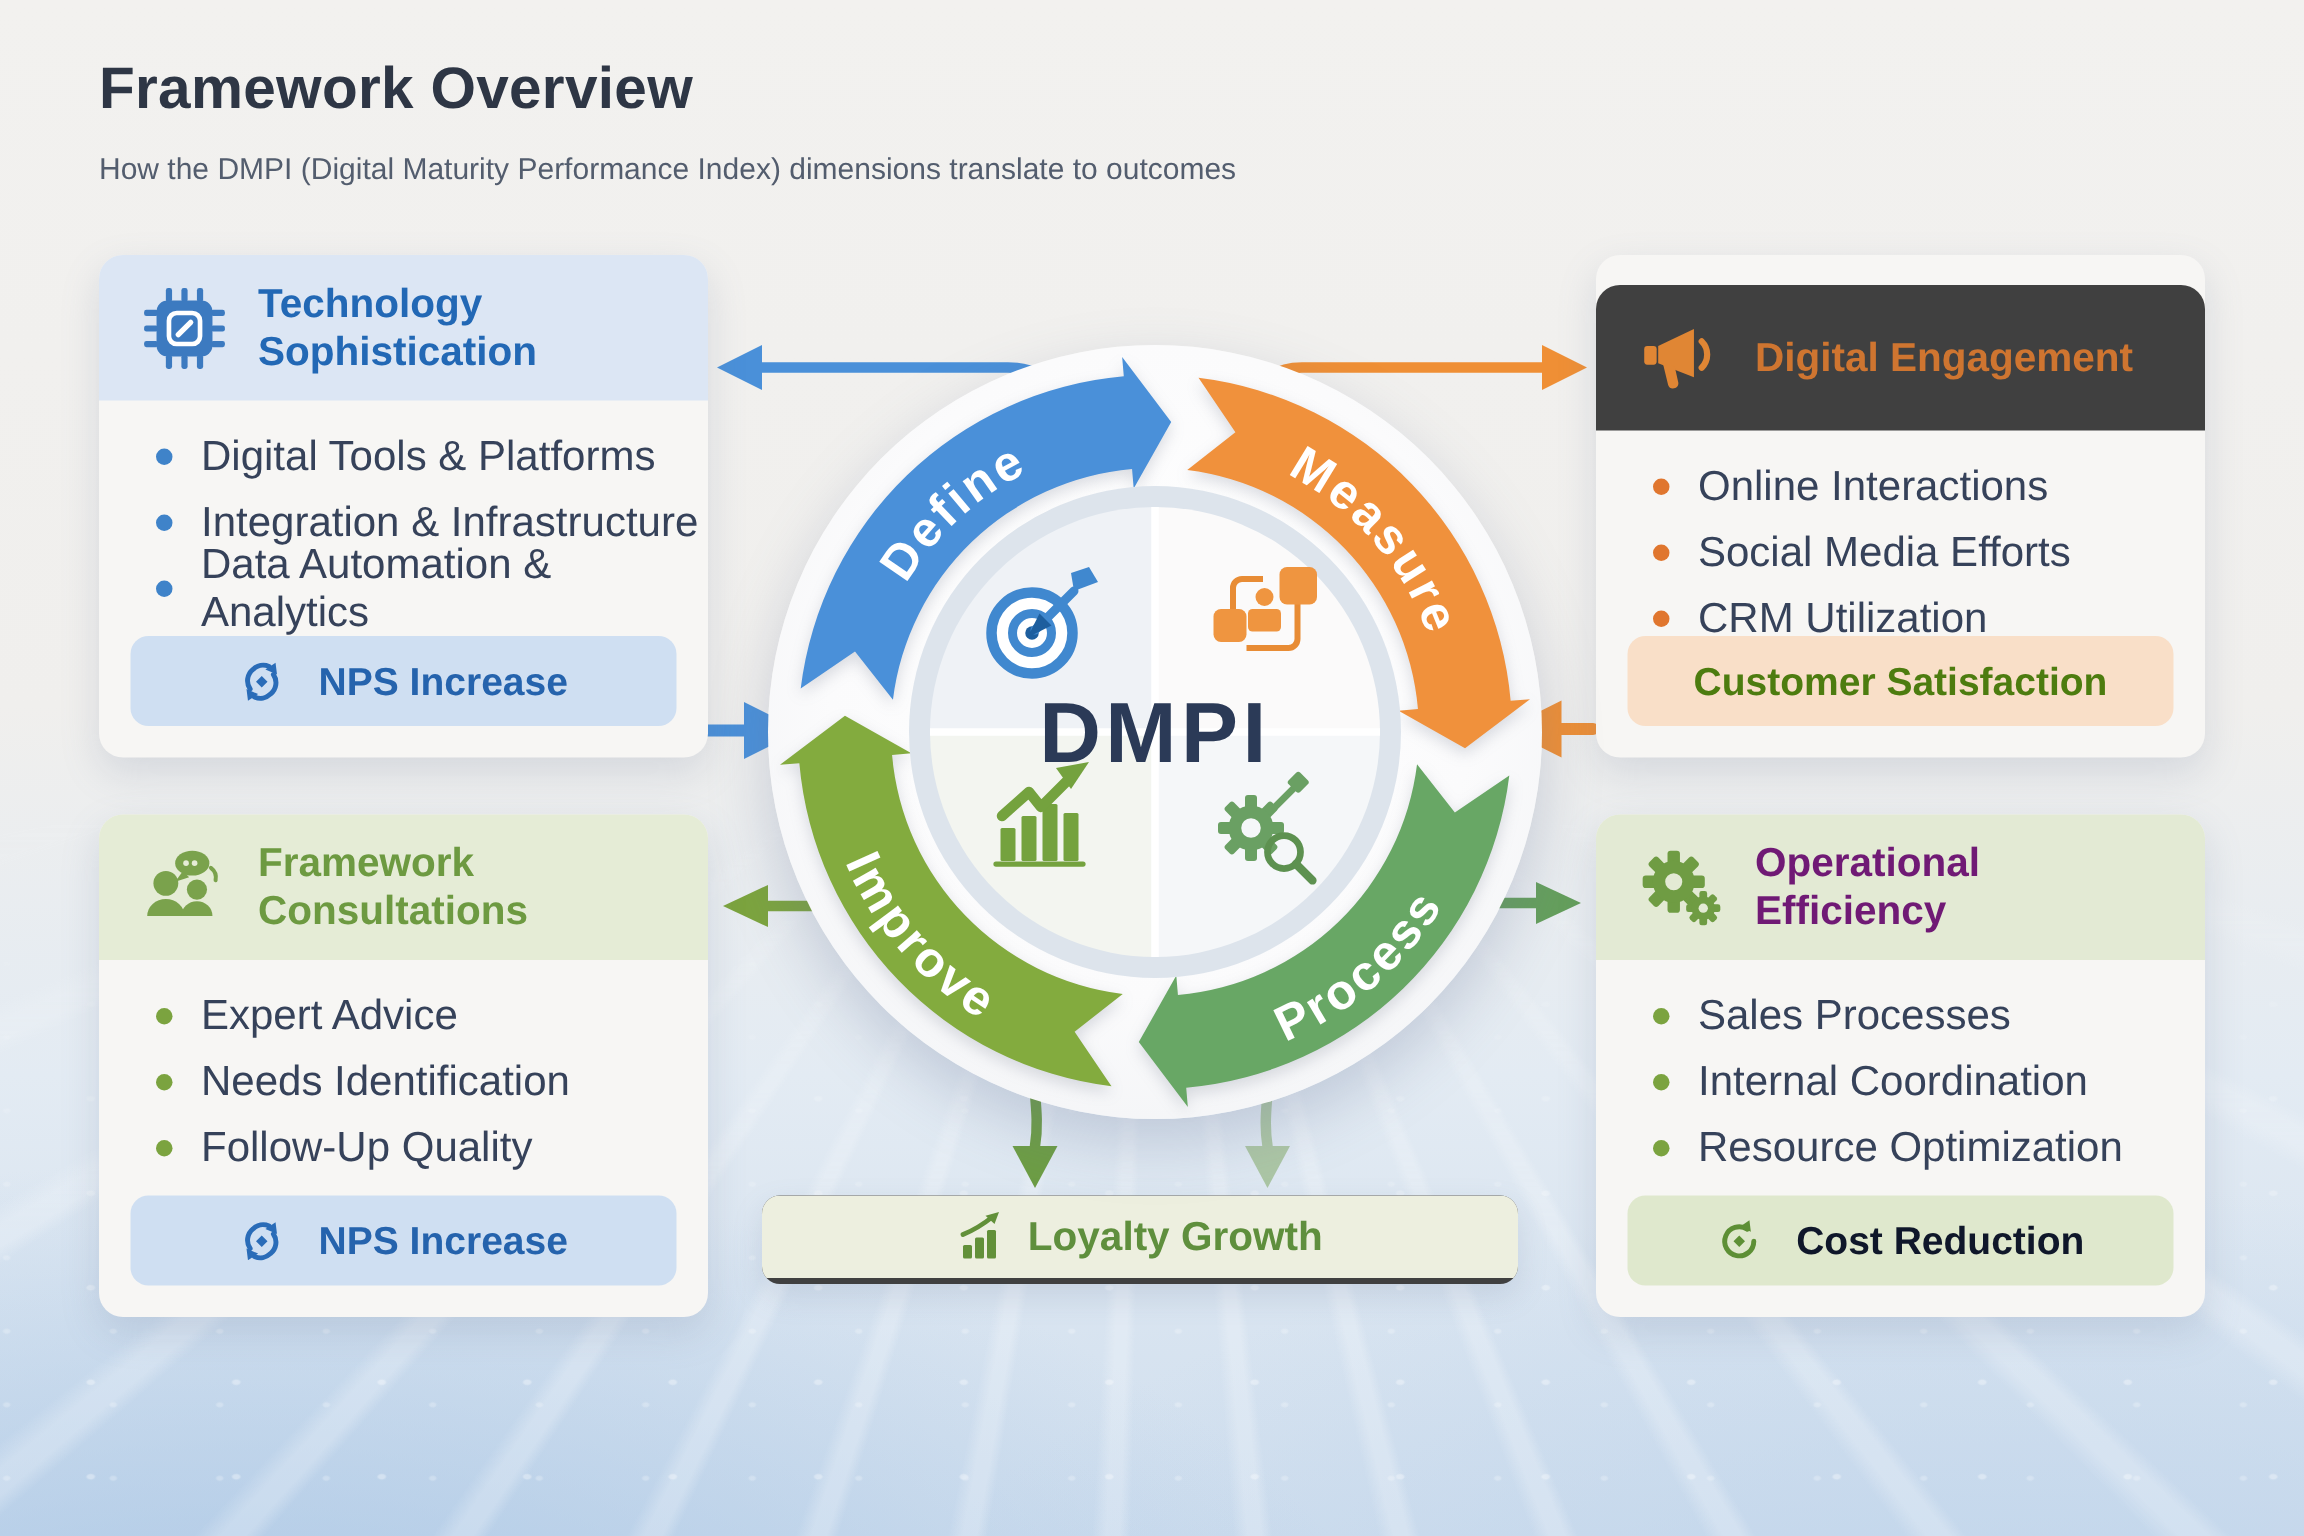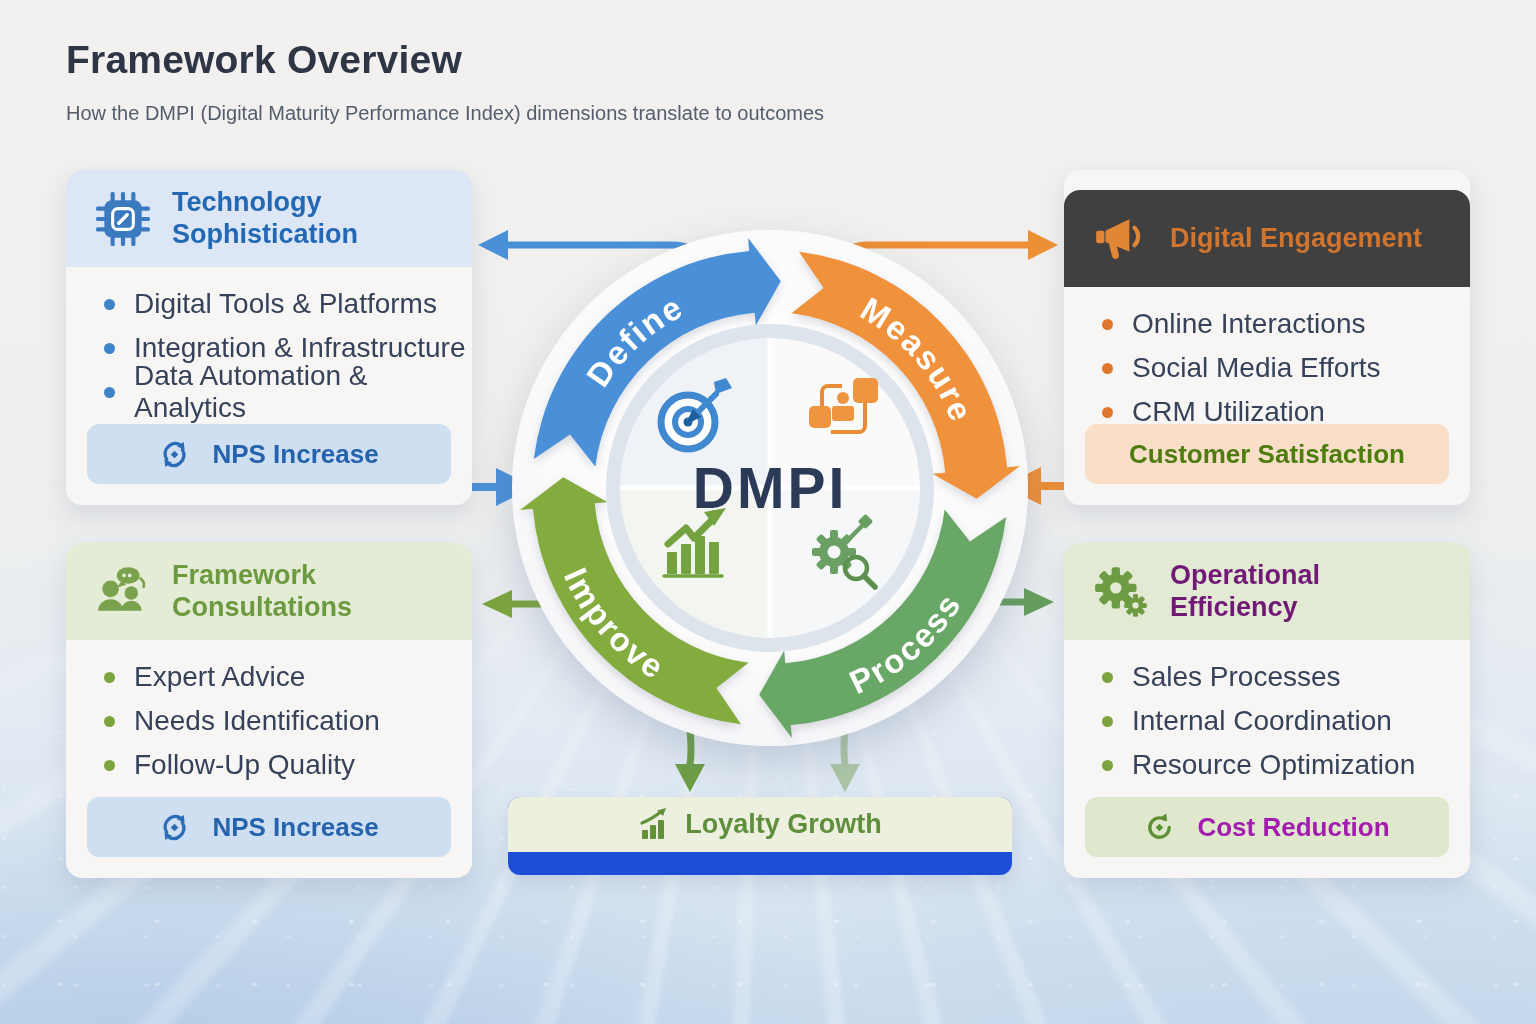--- a/index.html
+++ b/index.html
@@ -52,25 +52,25 @@
   #card-operational{left:1064px;top:543px;}
 
   #card-tech .card-header{background:#dce6f4;}     #card-tech .card-title{color:#2268b5;}
   #card-digital .card-header{background:#404040;margin-top:20px;}  #card-digital .card-title{color:#cf7530;}
   #card-customer .card-header{background:#e5ecd6;} #card-customer .card-title{color:#6d9a41;}
   #card-operational .card-header{background:#e3ead4;} #card-operational .card-title{color:#701a75;}
 
   .dot-blue{background:#3f83c9;} .dot-orange{background:#e0762e;} .dot-green{background:#7ba33f;}
   .badge-blue{background:#cfdff2;color:#2563ad;}
   .badge-orange{background:#f9dfc8;color:#4d7c0f;}
-  .badge-green{background:#dfe8cd;color:#a21caf;}
+  .badge-green{background:#dfe8cd;color:#0f172a;}
 
   
-  .loyalty{position:absolute;left:508px;top:797px;width:504px;height:78px;border-radius:12px;
-    background:#1d4ed8;box-shadow:0 8px 20px rgba(108,124,155,.18);overflow:hidden;}
+  .loyalty{position:absolute;left:508px;top:797px;width:504px;height:59px;border-radius:12px;
+    background:#404040;box-shadow:0 8px 20px rgba(108,124,155,.18);overflow:hidden;}
   .loyalty-top{height:55px;background:#edefdf;display:flex;align-items:center;
     justify-content:center;gap:13px;color:#5f8f3d;font-size:27px;font-weight:700;}
   .loyalty-top svg{width:34px;height:34px;}
 
   
   .hub-disc{position:absolute;left:512px;top:230px;width:516px;height:516px;border-radius:50%;
     background:radial-gradient(circle at 50% 42%,#ffffff 0%,#fbfbfc 55%,#eef0f3 100%);
     box-shadow:0 16px 40px rgba(100,115,150,.28);}
   .hub-svg{position:absolute;left:500px;top:218px;width:540px;height:540px;}
   .seg-label{font-size:33px;font-weight:700;fill:#ffffff;letter-spacing:2px;}

